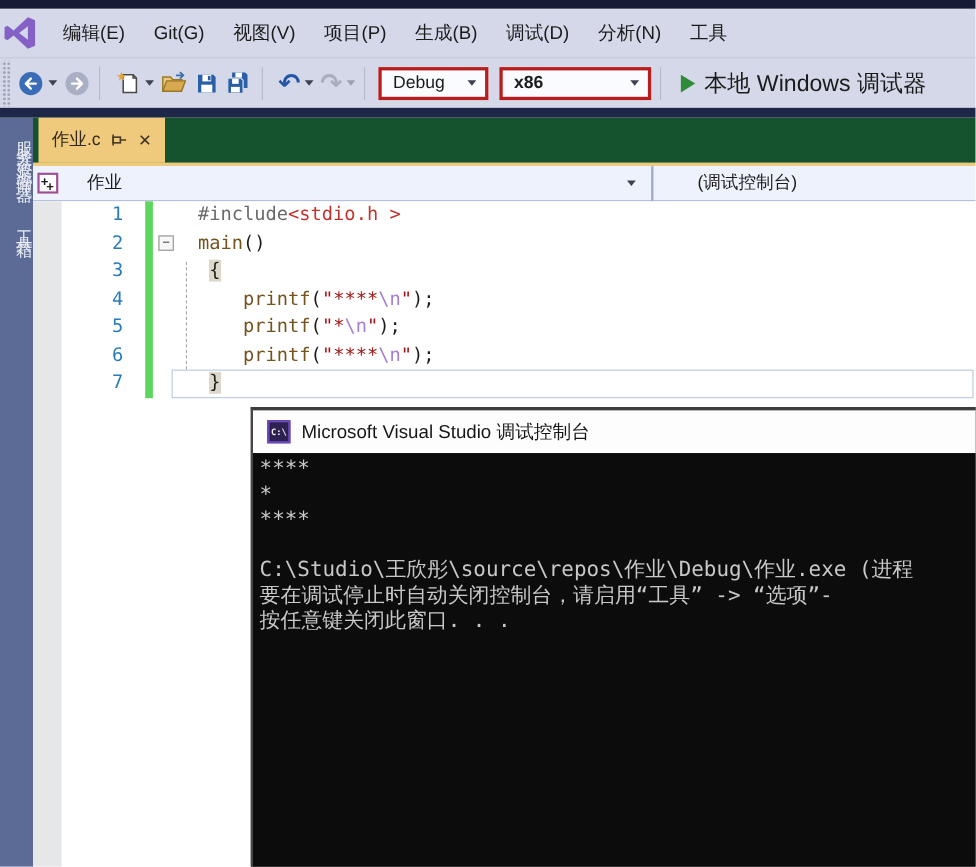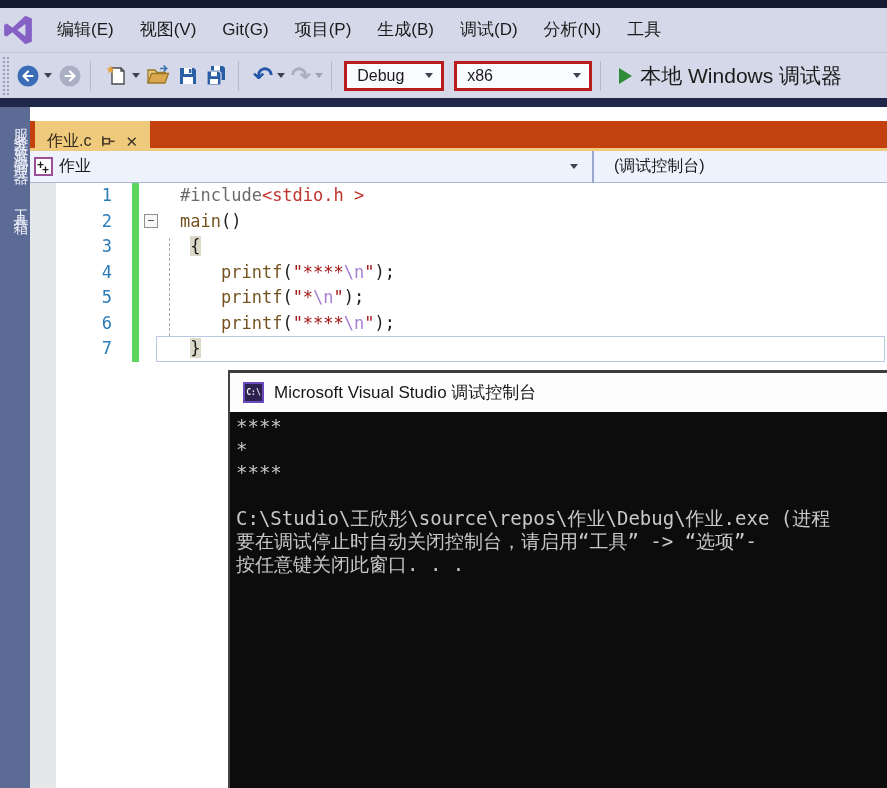--- a/index.html
+++ b/index.html
@@ -23,41 +23,41 @@
   .caret-down { width:0; height:0; border-left:4px solid transparent; border-right:4px solid transparent;
                 border-top:5px solid #3c4252; margin-left:4px; }
   .caret-down.dim { border-top-color:#9ba0b4; }
   .tb-sep { width:1px; height:30px; background:#b4b8cd; margin:0 8px; }
   .undo-glyph { font-size:24px; font-weight:bold; color:#2456a8; font-family:"DejaVu Sans", sans-serif; line-height:24px; }
   .redo-glyph { font-size:24px; font-weight:bold; color:#a8adc0; font-family:"DejaVu Sans", sans-serif; line-height:24px; }
   .combo { height:30px; background:#f9fbff; border:3px solid #b91c1c; display:flex; align-items:center;
            font-size:16px; color:#1b1b1b; padding-left:10px; position:relative; }
   .combo .caret-down { position:absolute; right:8px; }
   .combo.debug { width:100px; margin-left:4px; }
-  .combo.platform { width:138px; margin-left:10px; }
+  .combo.platform { width:138px; margin-left:10px;font-weight:bold; }
   .play-triangle { width:0; height:0; border-left:13px solid #2e8b37; border-top:8px solid transparent;
                    border-bottom:8px solid transparent; margin:0 8px 0 4px; }
   .run-label { font-size:21px; color:#1b1b1b; white-space:nowrap; }
 
   
   .navy-band { position:absolute; left:0; top:98px; width:887px; height:9px; background:#1e2747; }
-  .tabrow { position:absolute; left:0; top:107px; width:887px; height:41px; background:#c2410c;margin-top:14px; }
+  .tabrow { position:absolute; left:0; top:107px; width:887px; height:41px; background:#14532d; }
   .doc-tab { position:absolute; left:35px; top:0; height:41px; background:#efca7c; display:flex;
              align-items:center; padding:0 12px; }
   .doc-tab .tab-title { font-size:16px; color:#33291a; margin-right:10px; }
   .tab-close { font-size:15px; font-weight:bold; color:#3f3428; margin-left:9px; font-family:"DejaVu Sans", sans-serif; }
   .tan-line { position:absolute; left:0; top:148px; width:887px; height:3px; background:#efca7c; }
 
   
   .navbar { position:absolute; left:30px; top:151px; width:857px; height:32px; background:#eef2fc;
             border-bottom:1px solid #aab4d4; display:flex; }
   .nav-left { width:562px; position:relative; display:flex; align-items:center; }
   .nav-divider { width:2px; background:#9aa6cc; height:32px; }
   .nav-right { flex:1; display:flex; align-items:center; padding-left:20px; }
-  .nav-text { font-size:16px; color:#1b1b1b; }
+  .nav-text { font-size:16px; color:#1b1b1b;margin-left:20px; }
   .cpp-icon { width:19px; height:19px; border:2px solid #9b4f96; background:#ffffff; margin:0 6px 0 4px;
               position:relative; }
   .cpp-icon span { position:absolute; font-size:12px; font-weight:bold; color:#1b1b1b; line-height:10px; }
   .cpp-icon .p1 { left:1px; top:1px; }
   .cpp-icon .p2 { left:6px; top:6px; }
 
   
   .editor { position:absolute; left:30px; top:183px; width:857px; height:605px; background:#ffffff; }
   .glyph-margin { position:absolute; left:0; top:0; width:26px; height:605px; background:#e6e7e9; }
   .change-bar { position:absolute; left:102px; top:0; width:7px; height:179px; background:#5cd65c; }
@@ -104,22 +104,22 @@
 <div class="titlebar-sliver"></div>
 
 <div class="menubar">
   <div class="vs-logo">
     <svg width="30" height="30" viewBox="0 0 24 24">
       <path fill="#8661c5" d="M17.9 0.6 L7.5 10.2 L3.1 6.8 L0.9 7.9 L0.9 16.1 L3.1 17.2 L7.5 13.8 L17.9 23.4 L23.1 21.3 L23.1 2.7 Z M17.9 7.1 L17.9 16.9 L11.5 12 Z"></path>
     </svg>
   </div>
   <div style="display:flex;">
       <span class="menu-item">编辑(E)</span>
+      <span class="menu-item">Git(G)</span>
       <span class="menu-item">视图(V)</span>
-      <span class="menu-item">Git(G)</span>
       <span class="menu-item">项目(P)</span>
       <span class="menu-item">生成(B)</span>
       <span class="menu-item">调试(D)</span>
       <span class="menu-item">分析(N)</span>
       <span class="menu-item">工具</span>
     </div>
 </div>
 
 <div class="toolbar">
   <div class="grip"></div>

